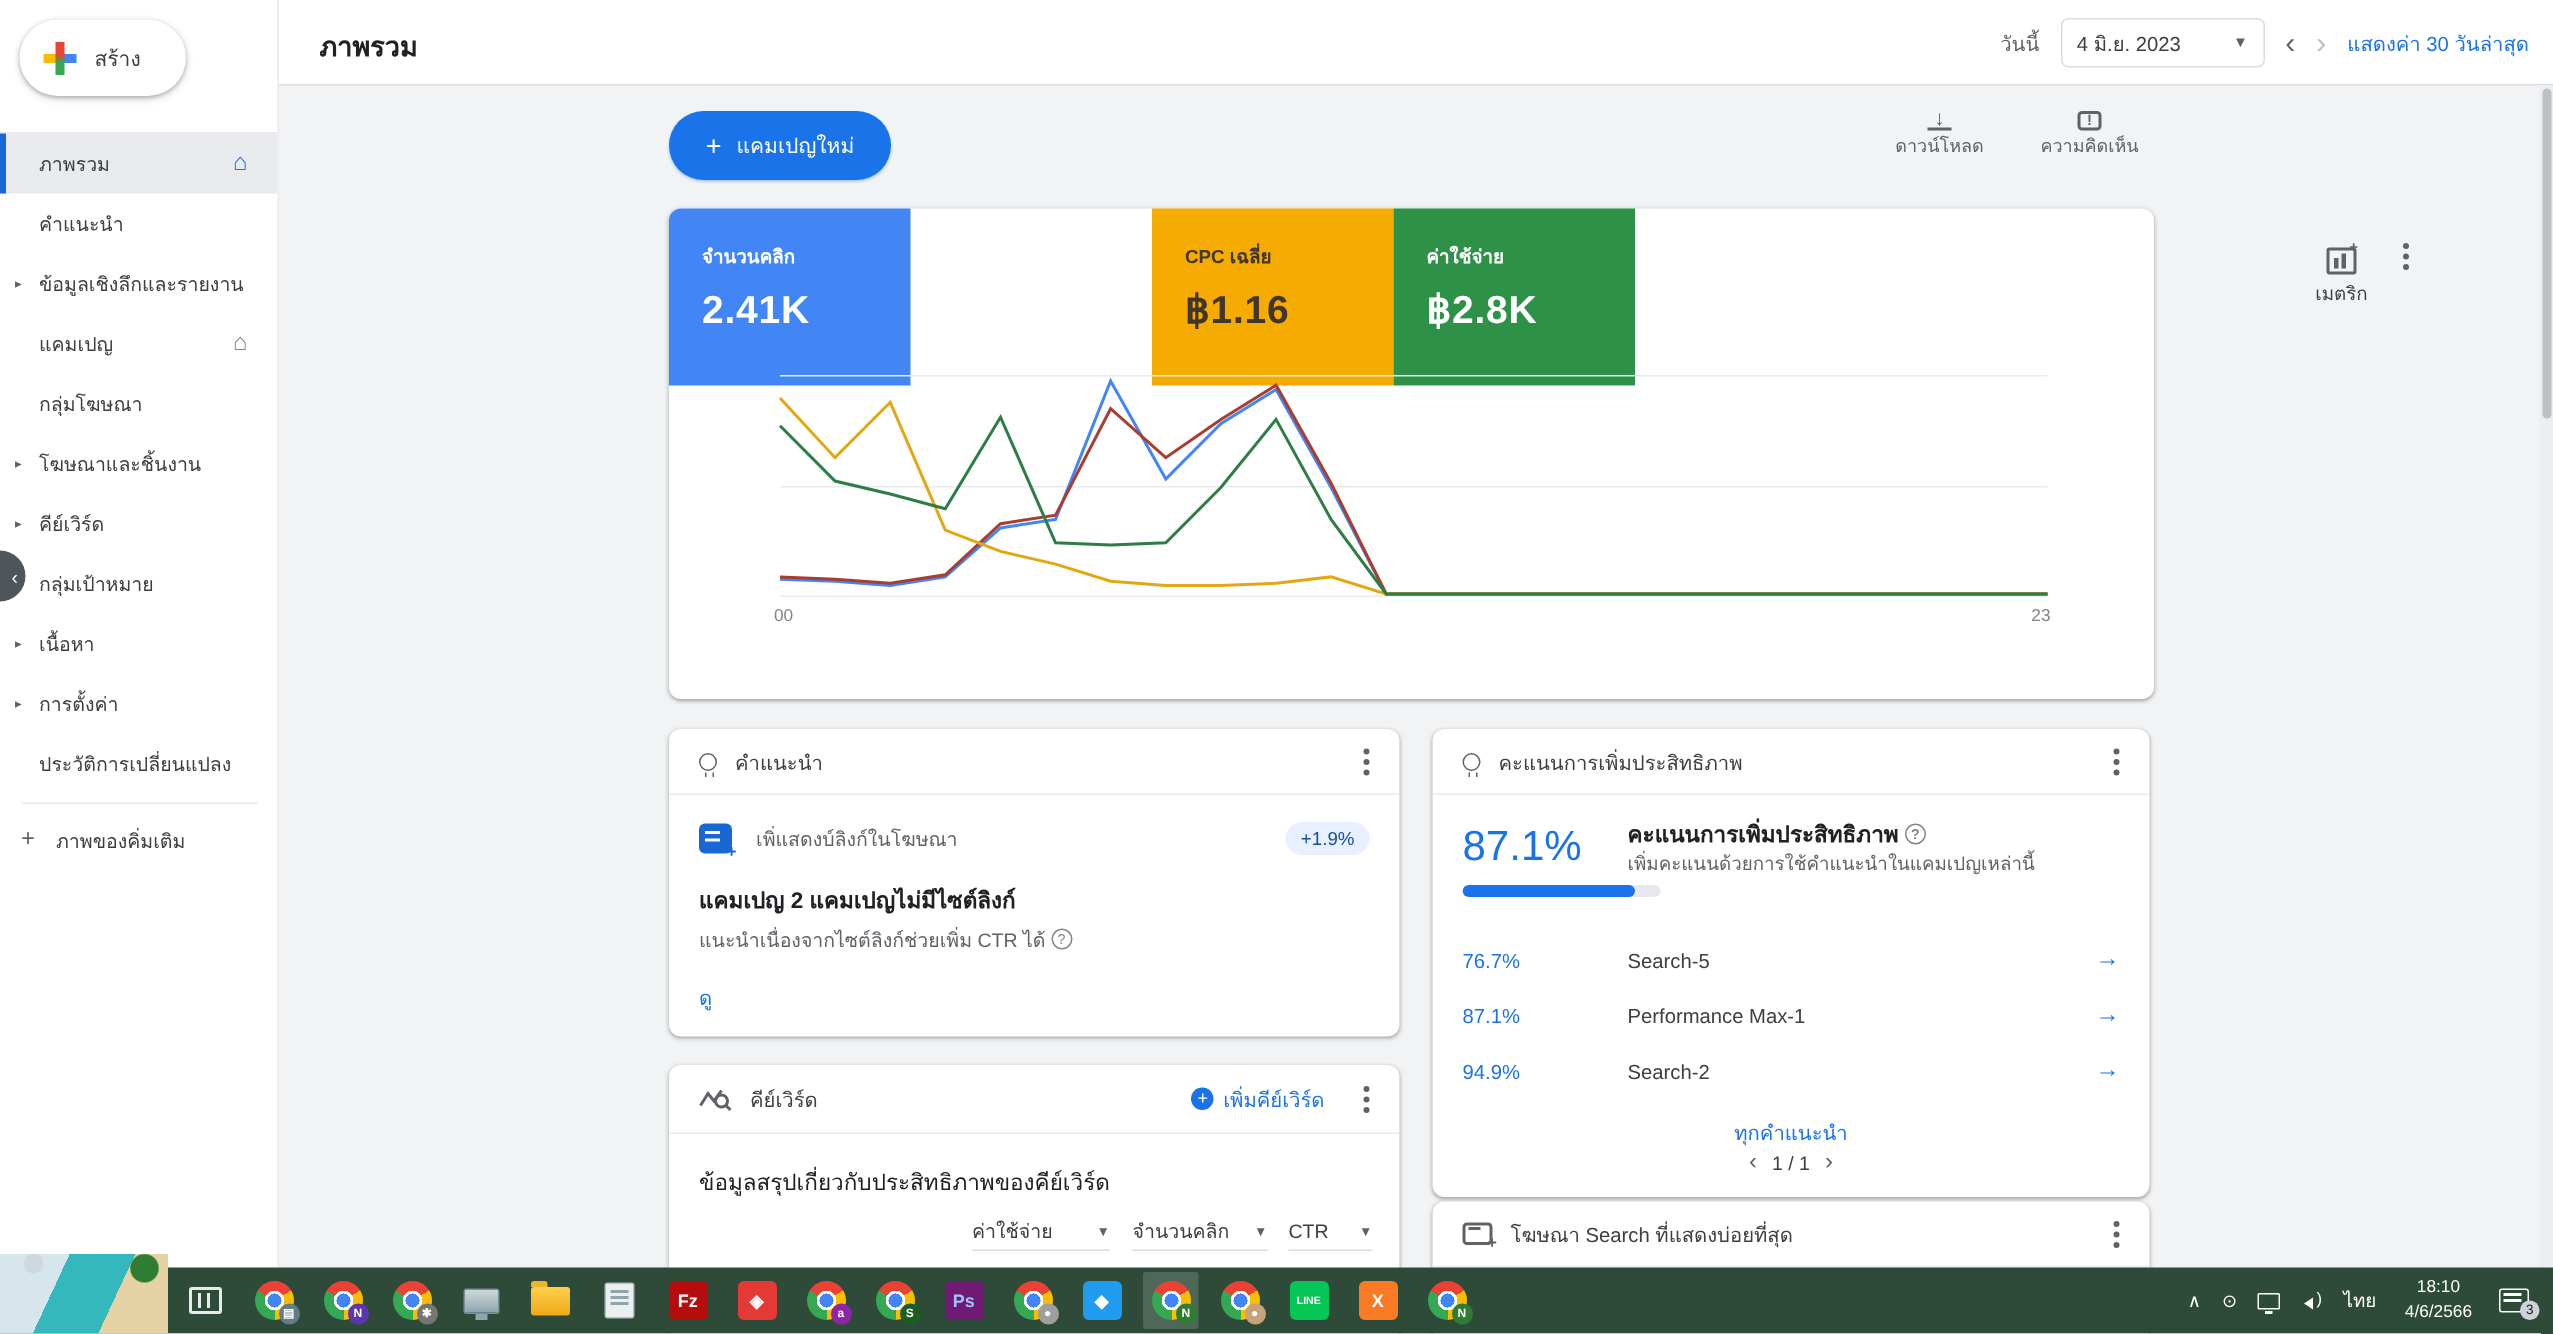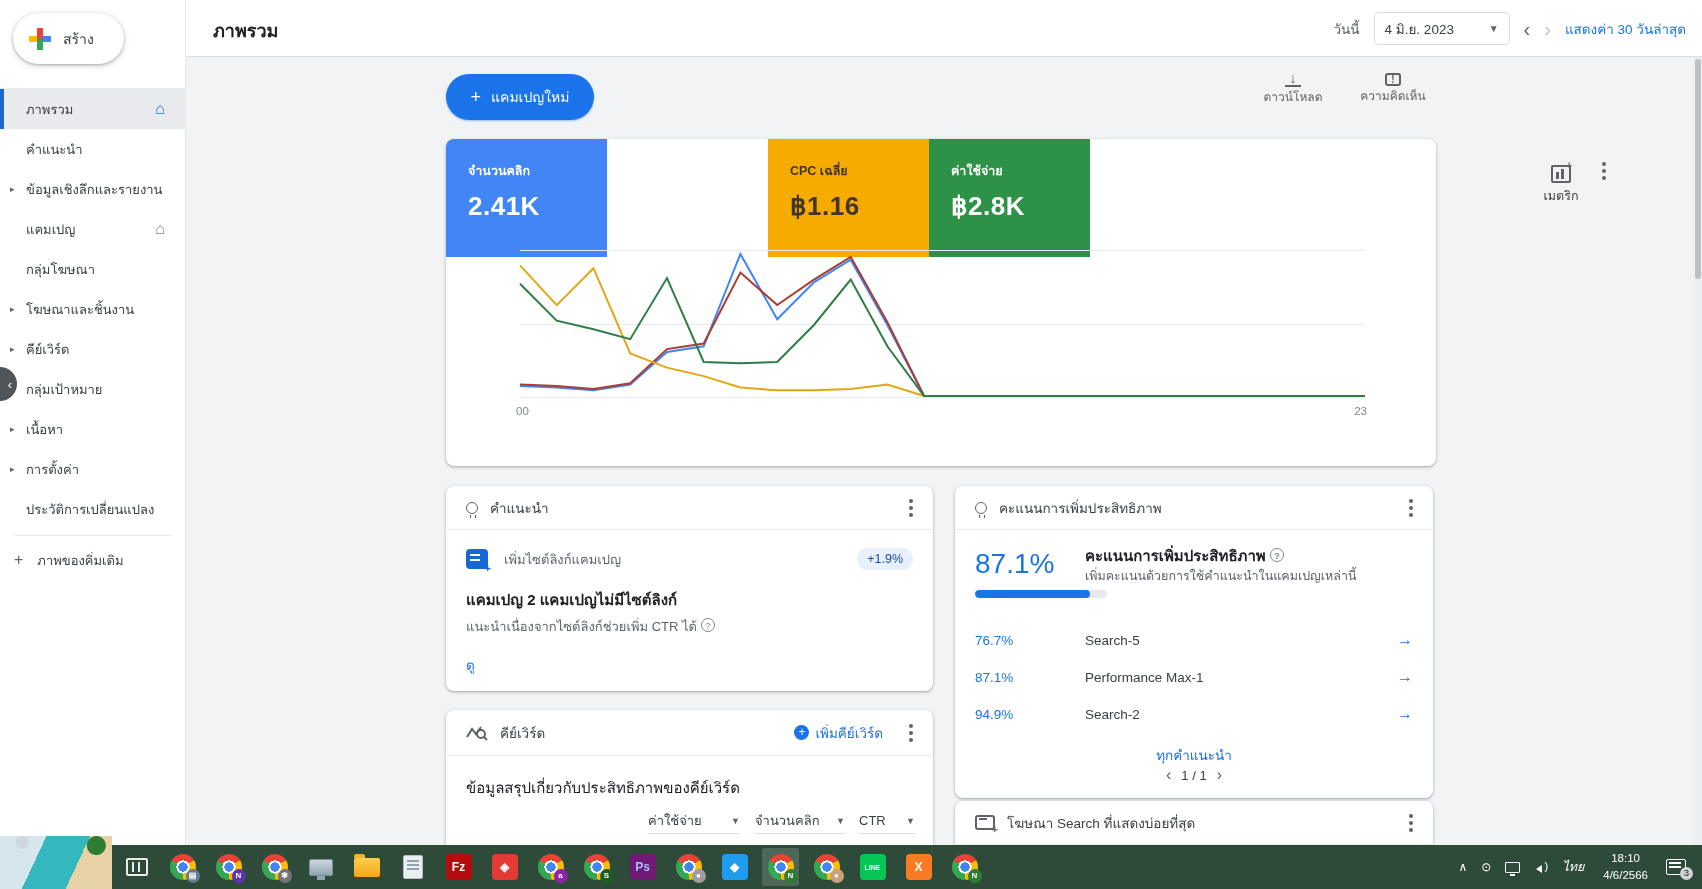--- a/index.html
+++ b/index.html
@@ -152,21 +152,21 @@
   .cloud { position:relative; width:26px; height:12px; background:#eceff1; border-radius:8px; }
   .cloud::before { content:""; position:absolute; left:5px; top:-6px; width:12px; height:12px; background:#eceff1; border-radius:50%; }
   .cloud::after { content:""; position:absolute; right:2px; top:-8px; width:10px; height:10px; background:#ff9800; border-radius:50%; }
   #weather .wtxt { font-size:13px; }
   .tray-glyph { font-size:12px; color:#fff; padding:0 7px; cursor:pointer; }
   .mon-ico { width:15px; height:11px; border:1.5px solid #fff; border-radius:1px; position:relative; margin:0 7px; cursor:pointer; }
   .mon-ico::after { content:""; position:absolute; left:4px; bottom:-4px; width:5px; height:2px; background:#fff; }
   .spk-ico { position:relative; width:8px; height:8px; margin:0 9px; cursor:pointer; }
   .spk-ico::before { content:""; position:absolute; left:0; top:2px; border-top:4px solid transparent; border-bottom:4px solid transparent; border-right:6px solid #fff; }
   .spk-ico::after { content:")"; position:absolute; left:8px; top:-3px; color:#fff; font-size:11px; }
-  #lang { font-size:12.5px; padding:0 9px; cursor:pointer;font-style:italic; }
+  #lang { font-size:12.5px; padding:0 9px; cursor:pointer; }
   #clock { text-align:center; font-size:11.5px; line-height:1.5; padding:0 10px; cursor:pointer; }
   #notif { position:relative; width:20px; height:16px; border:1.5px solid #fff; border-radius:2px; margin:0 16px 0 8px; cursor:pointer; }
   #notif::before { content:""; position:absolute; left:2px; top:2px; width:12px; height:1.5px; background:#fff; box-shadow:0 4px 0 #fff; }
   #notif .cnt { position:absolute; right:-8px; bottom:-6px; width:13px; height:13px; background:#cfd3d7; color:#202124; border-radius:50%; font-size:9px; line-height:13px; text-align:center; }
 
   #wallpaper { left:0; bottom:0; width:112px; height:53px; z-index:60;
      background:
        radial-gradient(circle at 86% 18%, #2e7d32 0 9px, rgba(0,0,0,0) 10px),
        radial-gradient(circle at 20% 12%, #cfd8dc 0 6px, rgba(0,0,0,0) 7px),
        linear-gradient(115deg,#d7e5ec 0 34%,#35b8bd 34% 66%,#e6d2a5 66% 100%); }
@@ -299,21 +299,21 @@
   </div>
 
   <div id="rec-card" class="card">
     <div class="card-hdr">
       <span class="bulb"></span>
       <span class="ttl">คำแนะนำ</span>
       <span class="kebab"></span>
     </div>
     <div id="rec-row">
       <span class="sitelink-ico"></span>
-      <span class="rl">เพิ่มไซต์ลิงก์แคมเปญ</span>
+      <span class="rl">เพิ่แสดงบ์ลิงก์ในโฆษณา</span>
       <span id="rec-badge">+1.9%</span>
     </div>
     <div id="rec-head">แคมเปญ 2 แคมเปญไม่มีไซต์ลิงก์</div>
     <div id="rec-sub">
       <span>แนะนำเนื่องจากไซต์ลิงก์ช่วยเพิ่ม CTR ได้</span>
       <span class="qmark">?</span>
     </div>
     <div id="rec-view">ดู</div>
   </div>
 

